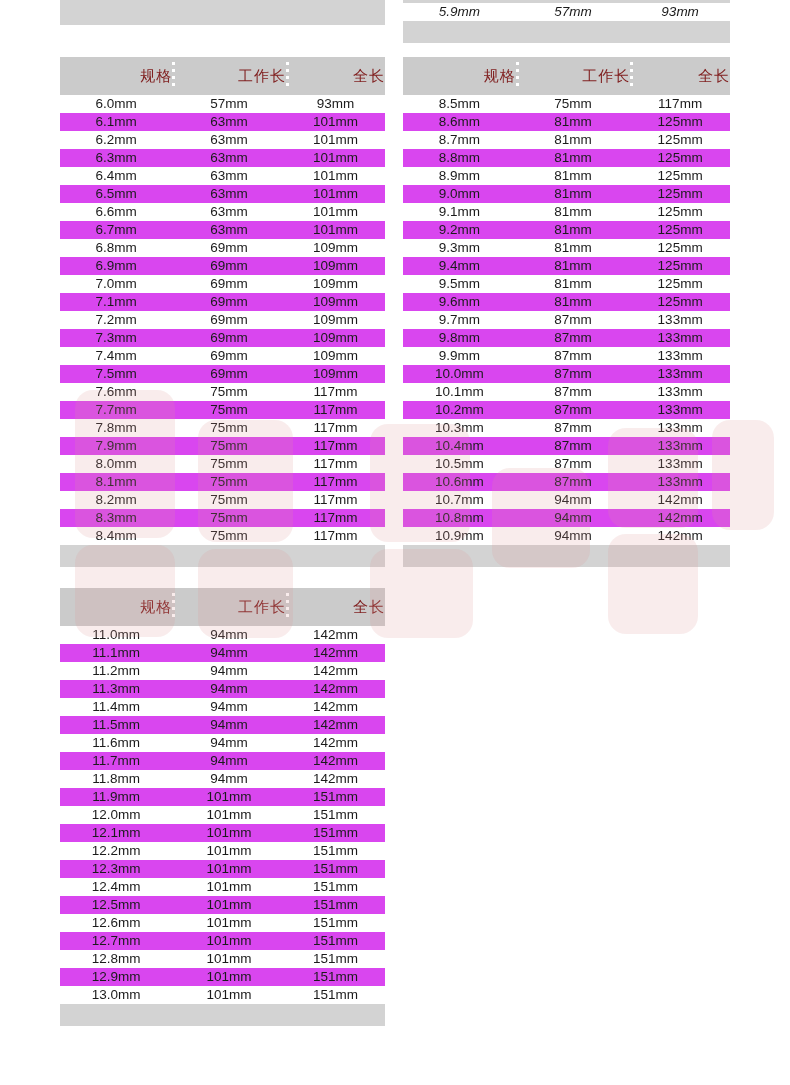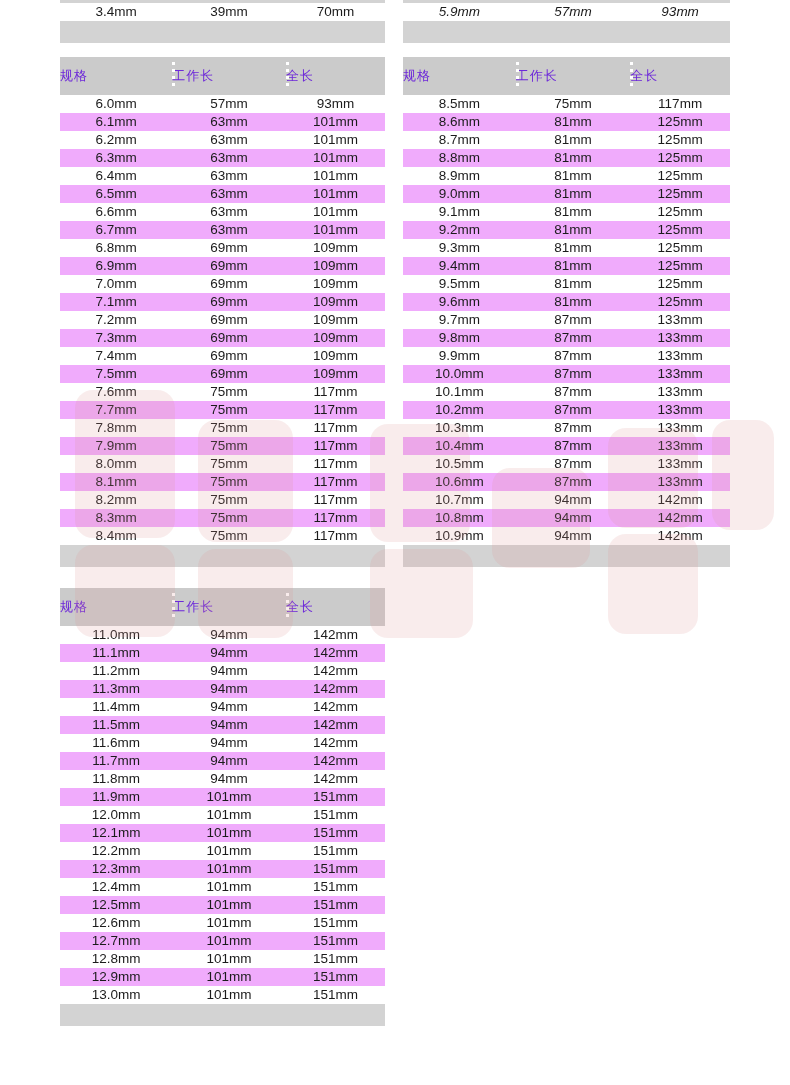--- a/index.html
+++ b/index.html
@@ -10,61 +10,54 @@
     color:#1b1b1b;
   }
   .spec-table{position:absolute;}
   .sliver{height:3px;background:#d3d3d3;}
   .thead{
     position:relative;height:38px;background:#cbcbcb;
     display:grid;grid-template-columns:34.5% 35% 30.5%;
     align-items:center;
   }
   .th{
-    text-align:left;font-size:13px;color:#6d28d9;
+    text-align:right;font-size:15px;color:#7f1d1d;
     letter-spacing:1px;
   }
   .hsep{
     position:absolute;top:5px;bottom:5px;width:3px;
     background:repeating-linear-gradient(to bottom,#ffffff 0 3px,rgba(255,255,255,0) 3px 7px);
   }
   .hsep.s1{left:34.5%;}
   .hsep.s2{left:69.5%;}
   .tbody{display:block;}
   .tr{
     display:grid;grid-template-columns:34.5% 35% 30.5%;
     height:18px;line-height:18px;background:#ffffff;
   }
-  .tr.odd{background:#f0abfc;}
+  .tr.odd{background:#d946ef;}
   .td{
     text-align:center;font-size:13.5px;color:#1b1b1b;
     white-space:nowrap;overflow:hidden;
   }
   .tfoot{height:22px;background:#d3d3d3;}
   .watermark-layer{
     position:absolute;left:0;top:0;width:790px;height:1085px;
     pointer-events:none;z-index:5;
   }
   .wm{
     position:absolute;border-radius:18px;
     background:rgba(224,148,148,0.18);
   }
 </style>
 </head>
 <body>
 
 <div class="spec-table" style="left:60px;top:0;width:325px;">
   <div class="sliver"></div>
-  <div class="tbody">
-      <div class="tr">
-        <div class="td">3.4mm</div>
-        <div class="td">39mm</div>
-        <div class="td">70mm</div>
-      </div>
-    </div>
   <div class="tfoot"></div>
 </div>
 
 <div class="spec-table" style="left:403px;top:0;width:327px;font-style:italic;">
   <div class="sliver"></div>
   <div class="tbody">
       <div class="tr">
         <div class="td">5.9mm</div>
         <div class="td">57mm</div>
         <div class="td">93mm</div>

